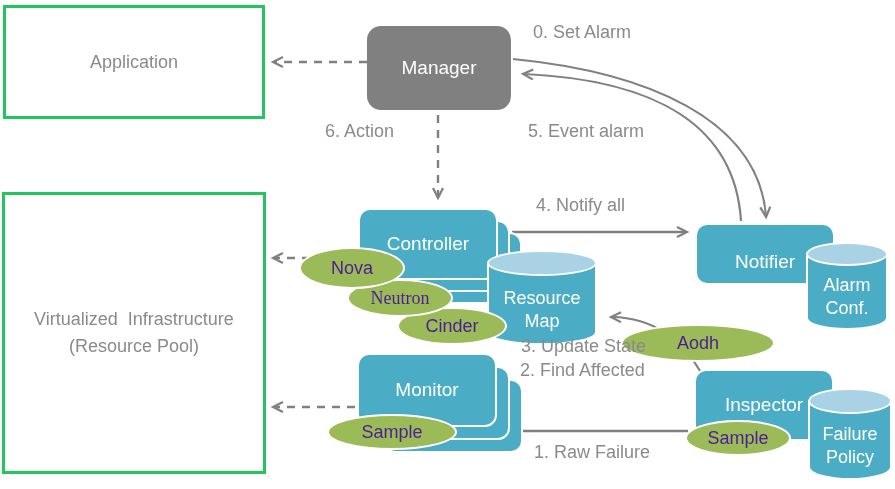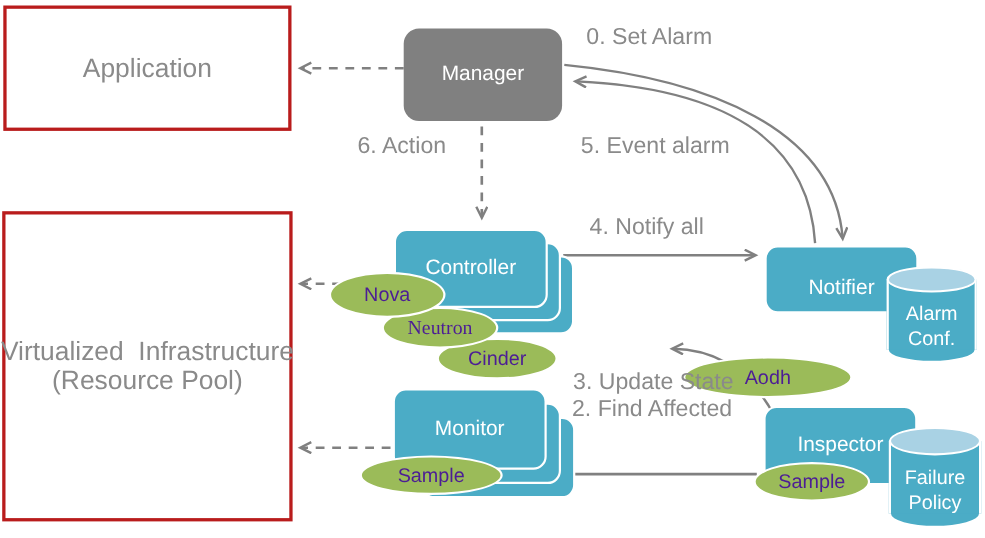--- a/index.html
+++ b/index.html
@@ -9,23 +9,23 @@
     position:relative; width:895px; height:489px; background:#ffffff;
     overflow:hidden;
   }
   
   .z-bg   { z-index:2; }
   #connectors { position:absolute; left:0; top:0; z-index:3; }
   .z-shape{ z-index:4; }
 
   
   .outline-box {
-    position:absolute; background:#ffffff; border:3px solid #b91c1c;
+    position:absolute; background:#ffffff; border:3px solid #22c55e;
     display:flex; flex-direction:column; align-items:center; justify-content:center;
-    color:#8a8a8a; font-size:24px; text-align:center;
+    color:#8a8a8a; font-size:18px; text-align:center;
   }
   .outline-box div { white-space:pre; line-height:27px; }
 
   
   .gray-node {
     position:absolute; background:#808080; border-radius:14px;
     display:flex; align-items:center; justify-content:center;
     color:#ffffff; font-size:19px;
   }
 
@@ -59,21 +59,21 @@
     background:#A9D2E4; border:2.5px solid #ffffff; border-radius:50%;
   }
   .cyl-label {
     position:absolute; left:0; right:0;
     display:flex; flex-direction:column; align-items:center; justify-content:center;
     color:#ffffff; font-size:18px; line-height:23px; text-align:center;
   }
 
   
   .edge-label {
-    position:absolute; color:#8a8a8a; font-size:21px; white-space:pre;
+    position:absolute; color:#8a8a8a; font-size:18px; white-space:pre;
   }
 </style>
 </head>
 <body>
 
 <div id="canvas">
 
   <svg id="connectors" width="895" height="489" viewBox="0 0 895 489">
     <defs>
       <marker id="chev" markerWidth="18" markerHeight="16" refX="11" refY="6" orient="auto" markerUnits="userSpaceOnUse">
@@ -112,20 +112,29 @@
   <div class="gray-node z-shape" style="left:367px; top:26px; width:144px; height:84px;">
     <span>Manager</span>
   </div>
 
   <div class="teal-node z-shape" style="left:382px; top:232px; width:140px; height:72px;"></div>
   <div class="teal-node z-shape" style="left:370px; top:220px; width:140px; height:72px;"></div>
   <div class="teal-node z-shape" style="left:358px; top:208px; width:140px; height:72px;">
     <span>Controller</span>
   </div>
 
+  <div class="cylinder z-shape" style="left:487px; top:250px; width:110px; height:95px;">
+    <div class="cyl-bottom" style="height:26px;"></div>
+    <div class="cyl-body" style="top:13px; bottom:13px;"></div>
+    <div class="cyl-top" style="height:26px;"></div>
+    <div class="cyl-label" style="top:26px; bottom:2px;">
+      <div>Resource</div>
+      <div>Map</div>
+    </div>
+  </div>
 
   <div class="gellipse z-shape" style="left:397px; top:307px; width:110px; height:38px;">
     <span>Cinder</span>
   </div>
   <div class="gellipse z-shape" style="left:347px; top:279px; width:106px; height:38px;font-family:Liberation Serif, serif;">
     <span>Neutron</span>
   </div>
   <div class="gellipse z-shape" style="left:299px; top:247px; width:106px; height:42px;">
     <span>Nova</span>
   </div>
@@ -175,14 +184,15 @@
   <div class="gellipse z-shape" style="left:685px; top:420px; width:106px; height:36px;">
     <span>Sample</span>
   </div>
 
   <div class="edge-label" style="left:533px; top:22px; z-index:5;">0. Set Alarm</div>
   <div class="edge-label" style="left:528px; top:121px; z-index:5;">5. Event alarm</div>
   <div class="edge-label" style="left:325px; top:121px; z-index:5;">6. Action</div>
   <div class="edge-label" style="left:536px; top:195px; z-index:5;">4. Notify all</div>
   <div class="edge-label" style="left:521px; top:336px; z-index:5;">3. Update State</div>
   <div class="edge-label" style="left:520px; top:360px; z-index:5;">2. Find Affected</div>
+  <div class="edge-label" style="left:534px; top:442px; z-index:5;">1. Raw Failure</div>
 
 </div>
 
 </body></html>

